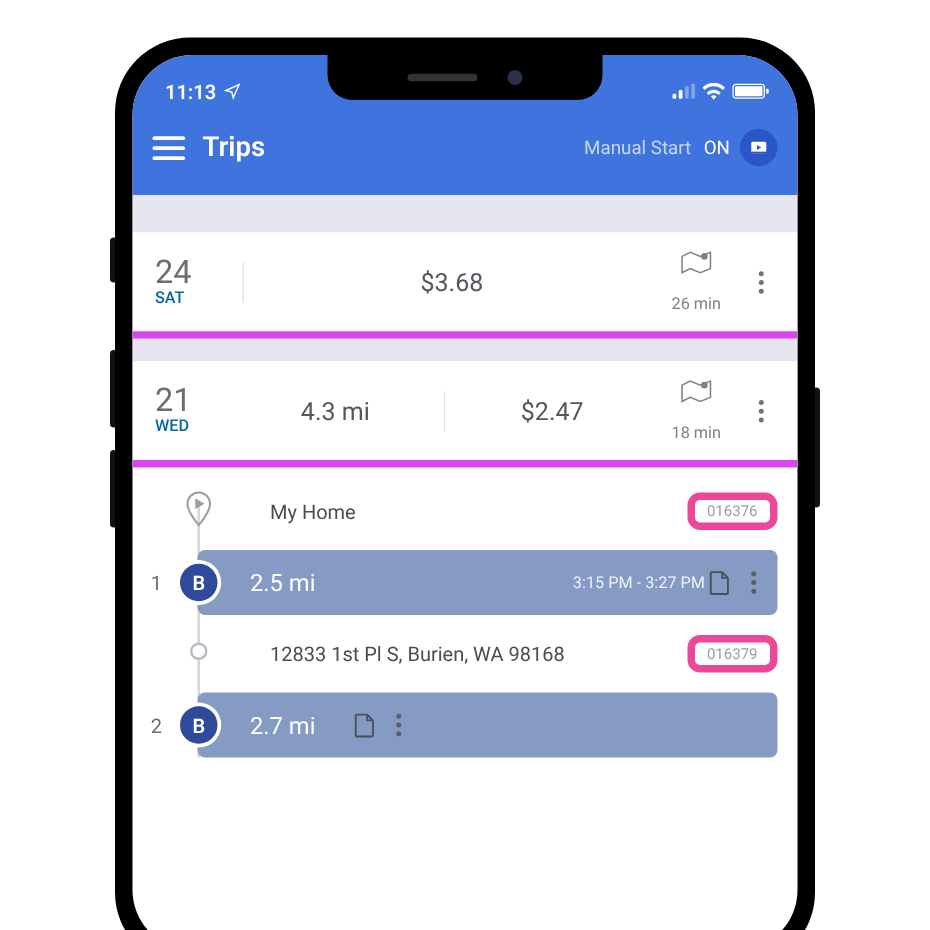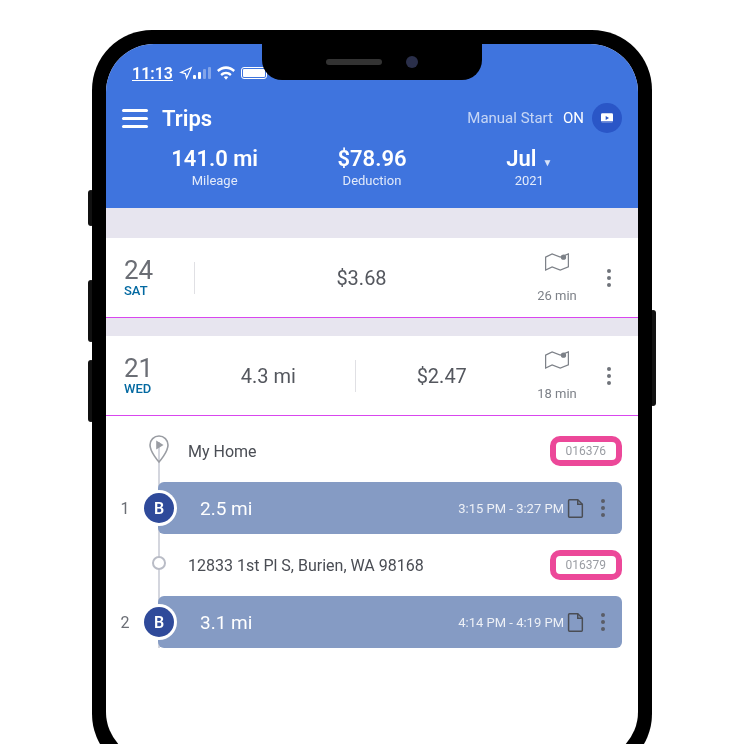--- a/index.html
+++ b/index.html
@@ -9,21 +9,21 @@
     .phone-screen { position: relative; width: 100%; height: 100%; background: #fff; border-radius: 48px; overflow: hidden; }
     .notch { position: absolute; top: 0; left: 50%; transform: translateX(-50%); width: 220px; height: 36px; background: #000; border-bottom-left-radius: 20px; border-bottom-right-radius: 20px; z-index: 100; display: flex; align-items: center; justify-content: center; }
     .notch .speaker { width: 56px; height: 6px; background: #333; border-radius: 3px; margin-right: 24px; }
     .notch .camera { width: 12px; height: 12px; background: #2a2f4a; border-radius: 50%; }
     .side-btn { position: absolute; background: #111; border-radius: 3px; }
     .side-left-1 { left: -4px; top: 160px; width: 6px; height: 36px; }
     .side-left-2 { left: -4px; top: 250px; width: 6px; height: 62px; }
     .side-left-3 { left: -4px; top: 330px; width: 6px; height: 62px; }
     .side-right-1 { right: -4px; top: 280px; width: 6px; height: 96px; }
 
-    .status-bar { height: 44px; background: #3f74de; display: flex; align-items: center; padding: 14px 26px 0 26px; color: #fff; font-size: 16px; font-weight: 600; text-decoration: underline; }
+    .status-bar { height: 44px; background: #3f74de; display: flex; justify-content: space-between; align-items: center; padding: 14px 26px 0 26px; color: #fff; font-size: 16px; font-weight: 600; }
     .status-left { display: flex; align-items: center; gap: 6px; }
     .status-right { display: flex; align-items: center; gap: 6px; }
     .signal-bars { display: flex; align-items: flex-end; gap: 2px; height: 12px; }
     .signal-bars div { width: 3px; background: rgba(255,255,255,.35); border-radius: 1px; }
     .signal-bars div:nth-child(1){height:4px;background:#fff;}
     .signal-bars div:nth-child(2){height:7px;background:#fff;}
     .signal-bars div:nth-child(3){height:10px;}
     .signal-bars div:nth-child(4){height:12px;}
     .wifi { width: 18px; height: 14px; }
     .battery { width: 26px; height: 12px; border: 1.5px solid #fff; border-radius: 3px; position: relative; }
@@ -44,21 +44,21 @@
 
     .stats-row { display: flex; justify-content: space-between; padding: 6px 14px 4px 14px; }
     .stat { text-align: center; flex:1; }
     .stat-val { font-size: 22px; font-weight: 600; }
     .stat-lbl { font-size: 13px; color: rgba(255,255,255,.85); margin-top: 2px; }
     .stat-period { display:flex; align-items:baseline; justify-content:center; gap:6px;}
     .chevron-down { font-size: 10px; color: rgba(255,255,255,.8);}
 
     .lavender-strip { height: 30px; background: #e7e5ef; }
 
-    .day-row { display:flex; align-items:center; padding: 14px 18px; background:#fff; border-bottom: 1px solid #d946ef; }
+    .day-row { display:flex; align-items:center; padding: 14px 18px; background:#fff; border-bottom: 6px solid #d946ef; }
     .day-date { width: 64px; }
     .day-num { font-size: 26px; color:#6b6e75; font-weight: 400; line-height:1; }
     .day-dow { font-size: 13px; color:#0369a1; font-weight: 500; }
     .day-miles { flex:1; text-align:center; font-size: 20px; color:#54575e; }
     .day-divider { width:1px; height: 32px; background:#e0e0e4; margin: 0 6px;}
     .day-cost { flex:1; text-align:center; font-size: 20px; color:#54575e; }
     .day-time { width: 70px; display:flex; flex-direction:column; align-items:center; gap:16px; color:#7d8188;}
     .day-time svg { width: 26px; height:20px; }
     .day-time .mins { font-size:13px; }
     .day-more { width: 22px; display:flex; flex-direction:column; align-items:center; gap:3px; margin-left:6px; cursor:pointer;}
@@ -66,21 +66,21 @@
     .lavender-sep { height: 18px; background: #e7e5ef; }
 
     .trip-detail { padding-top: 12px; }
     .trip-line-wrap { position: relative; padding-left: 52px; }
     .timeline-rail { position:absolute; left: 52px; top: 14px; bottom: 0; width: 2px; background: #d4d6de; }
 
     .wp-row { position: relative; display:flex; align-items:center; padding: 8px 16px 8px 0; min-height: 44px; }
     .wp-marker { position:absolute; left: -11px; }
     .start-marker svg { width: 24px; height: 30px; }
     .dot-marker { width: 14px; height: 14px; background:#fff; border:2px solid #b9bcc6; border-radius:50%; left: -6px !important; top: 14px; }
-    .wp-label { font-size: 16px; color: #4a4d54; flex:1; padding-left: 30px; }
+    .wp-label { font-size: 16px; color: #4a4d54; flex:1; padding-left: 30px; margin-left: 28px; }
     .wp-id { font-size: 12px; color:#9a9da3; border:6px solid #ec4899; border-radius: 10px; padding: 2px 10px; }
 
     .seg-row { position:relative; display:flex; align-items:center; background:#859bc4; border-radius: 6px; margin: 8px 16px 8px 0; height: 52px; padding-left: 42px; padding-right: 10px; color:#fff; }
     .seg-idx { position:absolute; left: -42px; color:#6b6e75; font-size: 16px; width: 18px; text-align:center; }
     .seg-badge { position:absolute; left: -14px; width: 30px; height: 30px; background:#2f4a9a; border-radius:50%; display:flex; align-items:center; justify-content:center; font-weight:600; color:#fff; font-size:16px; box-shadow: 0 0 0 3px #fff;}
     .seg-miles { font-size: 19px; font-weight: 400; width: 80px; }
     .seg-time { font-size: 13px; color: rgba(255,255,255,.85); flex:1;text-align:right; }
     .seg-doc { width: 22px; height: 22px; margin-right: 8px; }
     .seg-more { width: 18px; display:flex; flex-direction:column; align-items:center; gap:3px; cursor:pointer;}
     .seg-more span { width:4px; height:4px; background:#5a5d67; border-radius:50%; }
@@ -137,37 +137,20 @@
             <span class="manual-on">ON</span>
           </div>
           <div class="play-badge">
             <svg viewBox="0 0 24 24" fill="#fff">
                 <rect x="3" y="5" width="18" height="14" rx="2" fill="#fff"></rect>
                 <path d="M10 9l5 3-5 3z" fill="#2a56c7"></path>
                 <rect x="3" y="17" width="18" height="2" fill="#2a56c7"></rect>
               </svg>
           </div>
         </div>
-        <div class="stats-row">
-          <div class="stat">
-            <div class="stat-val">141.0 mi</div>
-            <div class="stat-lbl">Mileage</div>
-          </div>
-          <div class="stat">
-            <div class="stat-val">$78.96</div>
-            <div class="stat-lbl">Deduction</div>
-          </div>
-          <div class="stat">
-            <div class="stat-val stat-period">
-                <span>Jul</span>
-                <span class="chevron-down">▼</span>
-              </div>
-            <div class="stat-lbl">2021</div>
-          </div>
-        </div>
       </div>
 
       <div class="lavender-strip"></div>
 
       <div class="day-row">
         <div class="day-date">
           <div class="day-num">24</div>
           <div class="day-dow">SAT</div>
         </div>
         <div class="day-divider"></div>
@@ -243,22 +226,21 @@
 
           <div class="wp-row">
             <div class="wp-marker dot-marker"></div>
             <div class="wp-label">12833 1st Pl S, Burien, WA 98168</div>
             <div class="wp-id">016379</div>
           </div>
 
           <div class="seg-row">
             <div class="seg-idx">2</div>
             <div class="seg-badge">B</div>
-            <div class="seg-miles">3.1 mi</div>
-            <div class="seg-time">4:14 PM - 4:19 PM</div>
+            <div class="seg-miles">2.7 mi</div>
             <svg class="seg-doc" viewBox="0 0 24 24" fill="none" stroke="#4a4d54" stroke-width="1.6">
                 <path d="M6 3h9l5 5v13a1 1 0 0 1-1 1H6a1 1 0 0 1-1-1V4a1 1 0 0 1 1-1z"></path>
                 <path d="M15 3v5h5"></path>
               </svg>
             <div class="seg-more">
                 <span></span>
                 <span></span>
                 <span></span>
               </div>
           </div>

